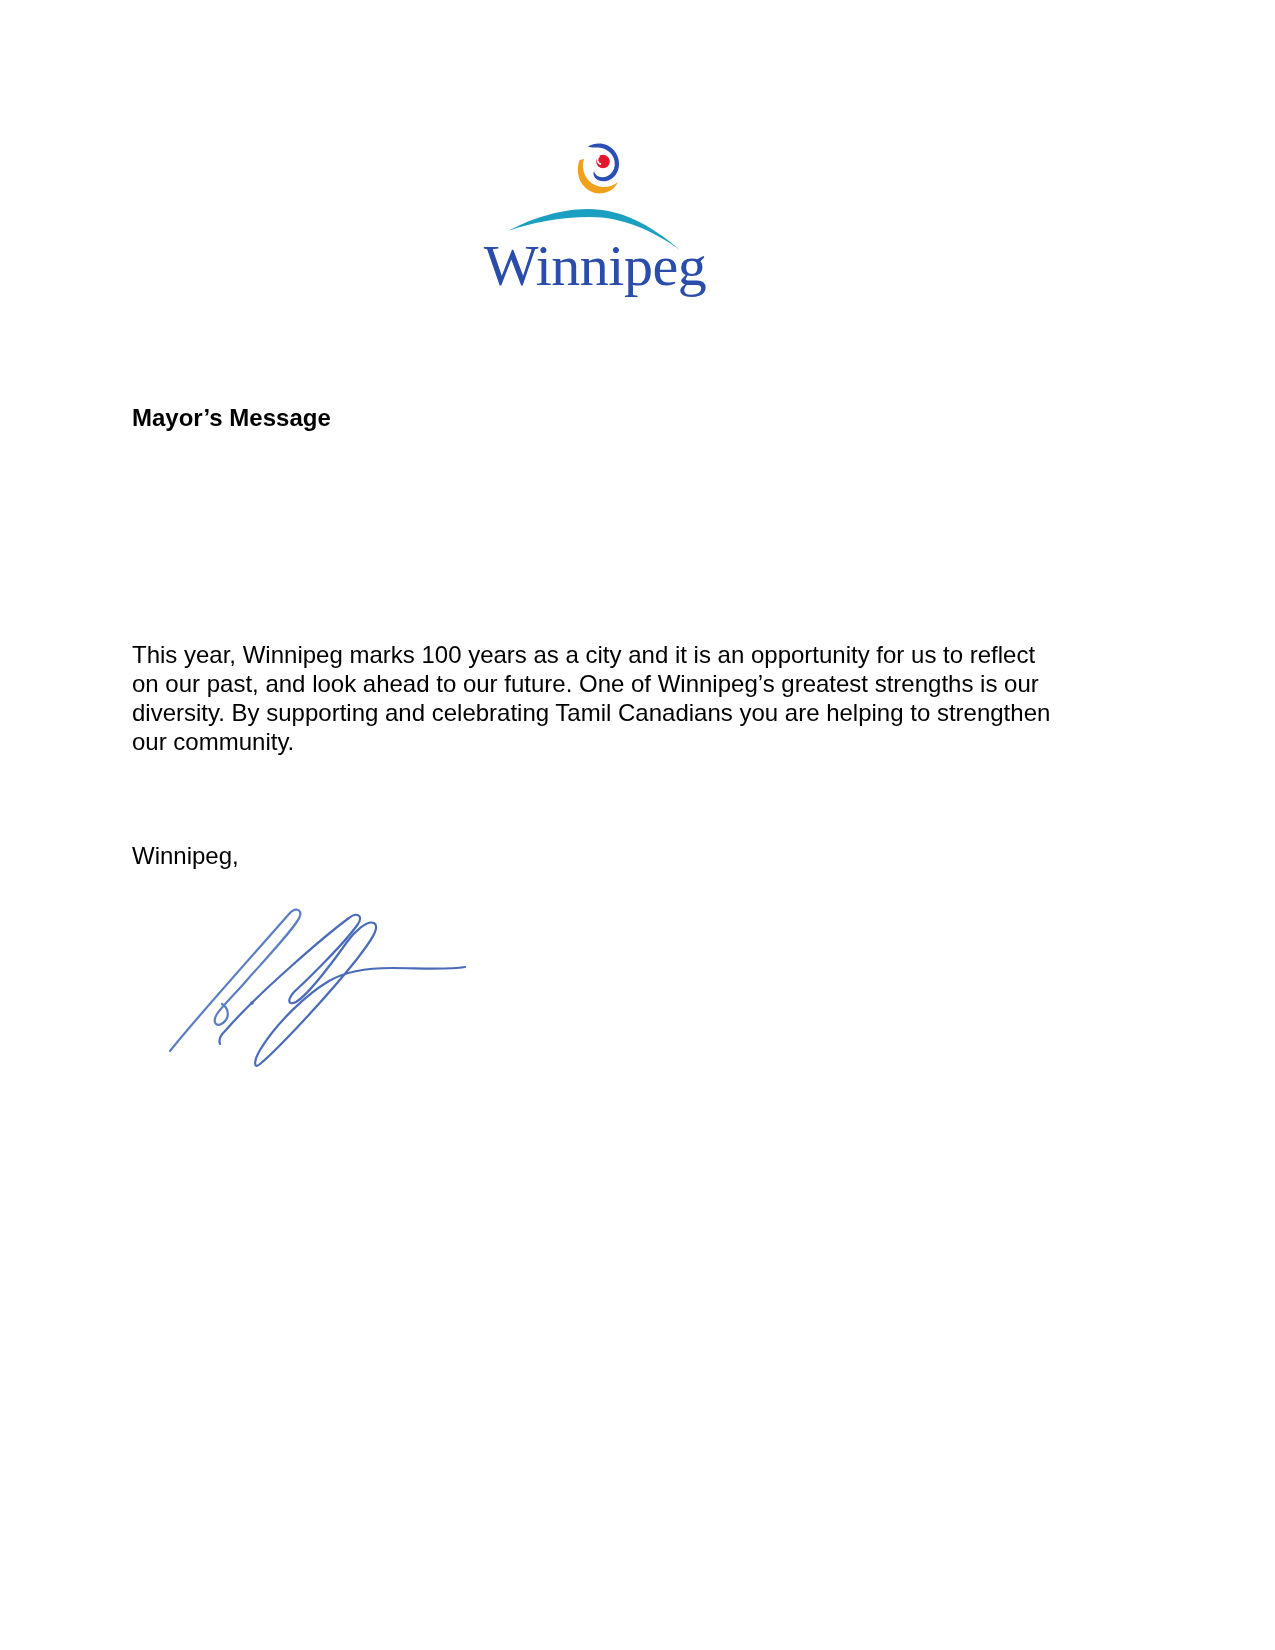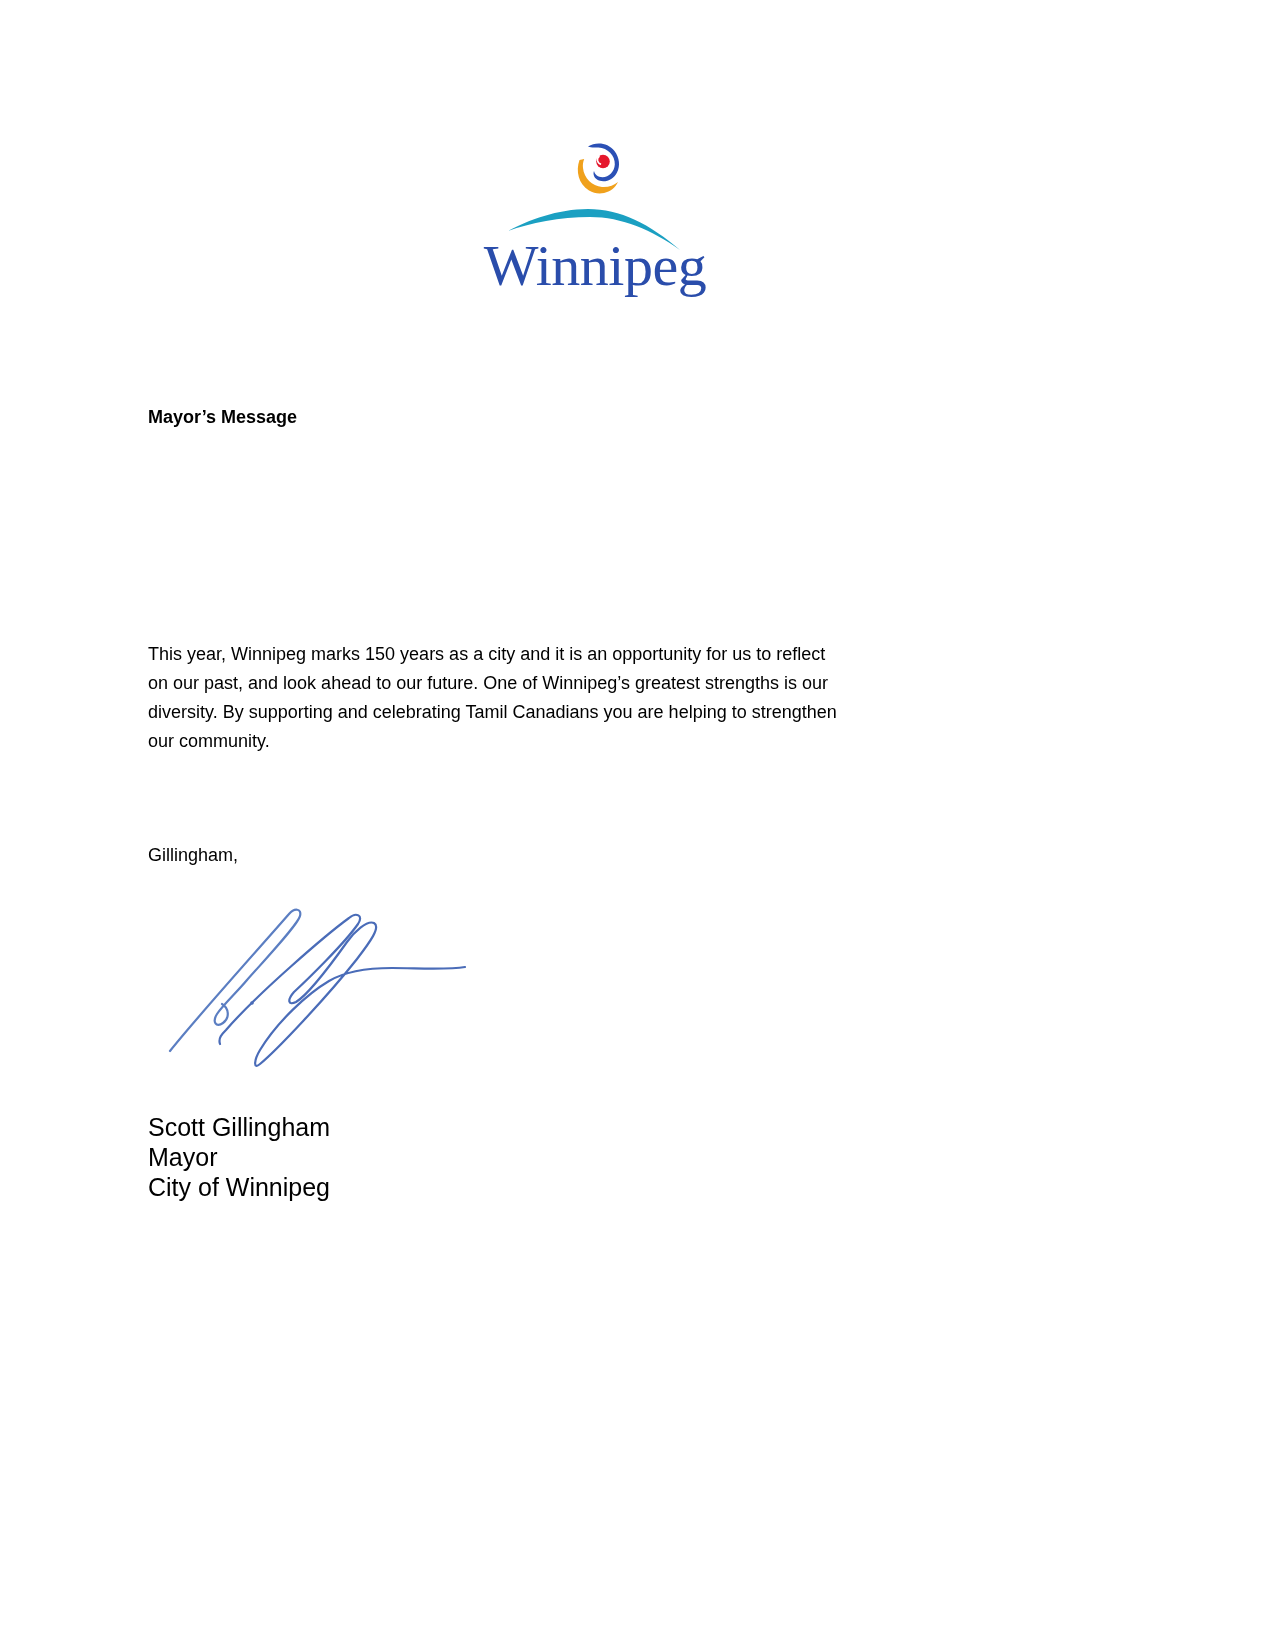--- a/index.html
+++ b/index.html
@@ -27,23 +27,23 @@
     width: 310px;
     text-align: center;
     font-family: "Liberation Serif", serif;
     font-size: 58px;
     line-height: 60px;
     letter-spacing: -0.5px;
     font-weight: normal;
   }
   .textblock {
     position: absolute;
-    left: 148px;
+    left: 132px;
     width: 1030px;
-    font-size: 18px;
+    font-size: 24px;
     line-height: 29px;
     white-space: pre-line;
   }
   .heading { font-weight: bold; }
   .sig-image { position: absolute; left: 152px; top: 882px; }
   .sig-block { position: absolute; left: 148px; top: 1112px; font-size: 25px; line-height: 30px; }
 </style>
 </head>
 <body>
 
@@ -64,33 +64,28 @@
       <path d="M 0 23 C 20 12, 50 1, 80 1 C 112 1, 142 16, 172 42 C 144 22, 114 9, 82 9 C 52 9, 22 15, 0 23 Z" fill="#1ba0c2"></path>
     </svg>
 
     <div class="wordmark" style="color: rgb(42, 77, 171);">Winnipeg</div>
   </div>
 
   <div class="textblock heading" style="top:403px">Mayor’s Message</div>
 
 
 
-  <div class="textblock" style="top:640px">This year, Winnipeg marks 150 years as a city and it is an opportunity for us to reflect
+  <div class="textblock" style="top:640px">This year, Winnipeg marks 100 years as a city and it is an opportunity for us to reflect
 on our past, and look ahead to our future. One of Winnipeg’s greatest strengths is our
 diversity. By supporting and celebrating Tamil Canadians you are helping to strengthen
 our community.</div>
 
 
-  <div class="textblock" style="top:841px">Gillingham,</div>
+  <div class="textblock" style="top:841px">Winnipeg,</div>
 
   <svg class="sig-image" width="330" height="200" viewBox="0 0 330 200" xmlns="http://www.w3.org/2000/svg">
     <path fill="none" stroke-width="2.2" stroke-linecap="round" d="M 18 169 C 45 135, 110 63, 137 32 C 142 26, 150 26, 148 34 C 146 42, 120 70, 95 98 C 85 110, 70 124, 65 132 C 60 140, 64 146, 71 141 C 78 136, 77 126, 70 122" stroke="#5b7ec2"></path>
     <circle cx="100" cy="121" r="1.8" fill="#4a6cb8"></circle>
     <path fill="none" stroke-width="2.2" stroke-linecap="round" d="M 68 162 C 66 156, 70 152, 74 148 C 105 112, 175 52, 197 36 C 204 30, 212 33, 206 42 C 192 62, 155 98, 142 110 C 135 118, 136 124, 144 120 C 154 114, 175 88, 195 60 C 202 50, 215 38, 222 41 C 229 45, 218 60, 205 77 C 175 115, 125 168, 108 182 C 101 188, 102 178, 108 168 C 125 140, 155 112, 177 99 C 192 90, 215 86, 240 86 C 265 86, 295 88, 313 85" stroke="#4a6cb8"></path>
   </svg>
 
-  <div class="sig-block">
-    <div>Scott Gillingham</div>
-    <div>Mayor</div>
-    <div>City of Winnipeg</div>
-  </div>
 
 </div>
 
 </body></html>

